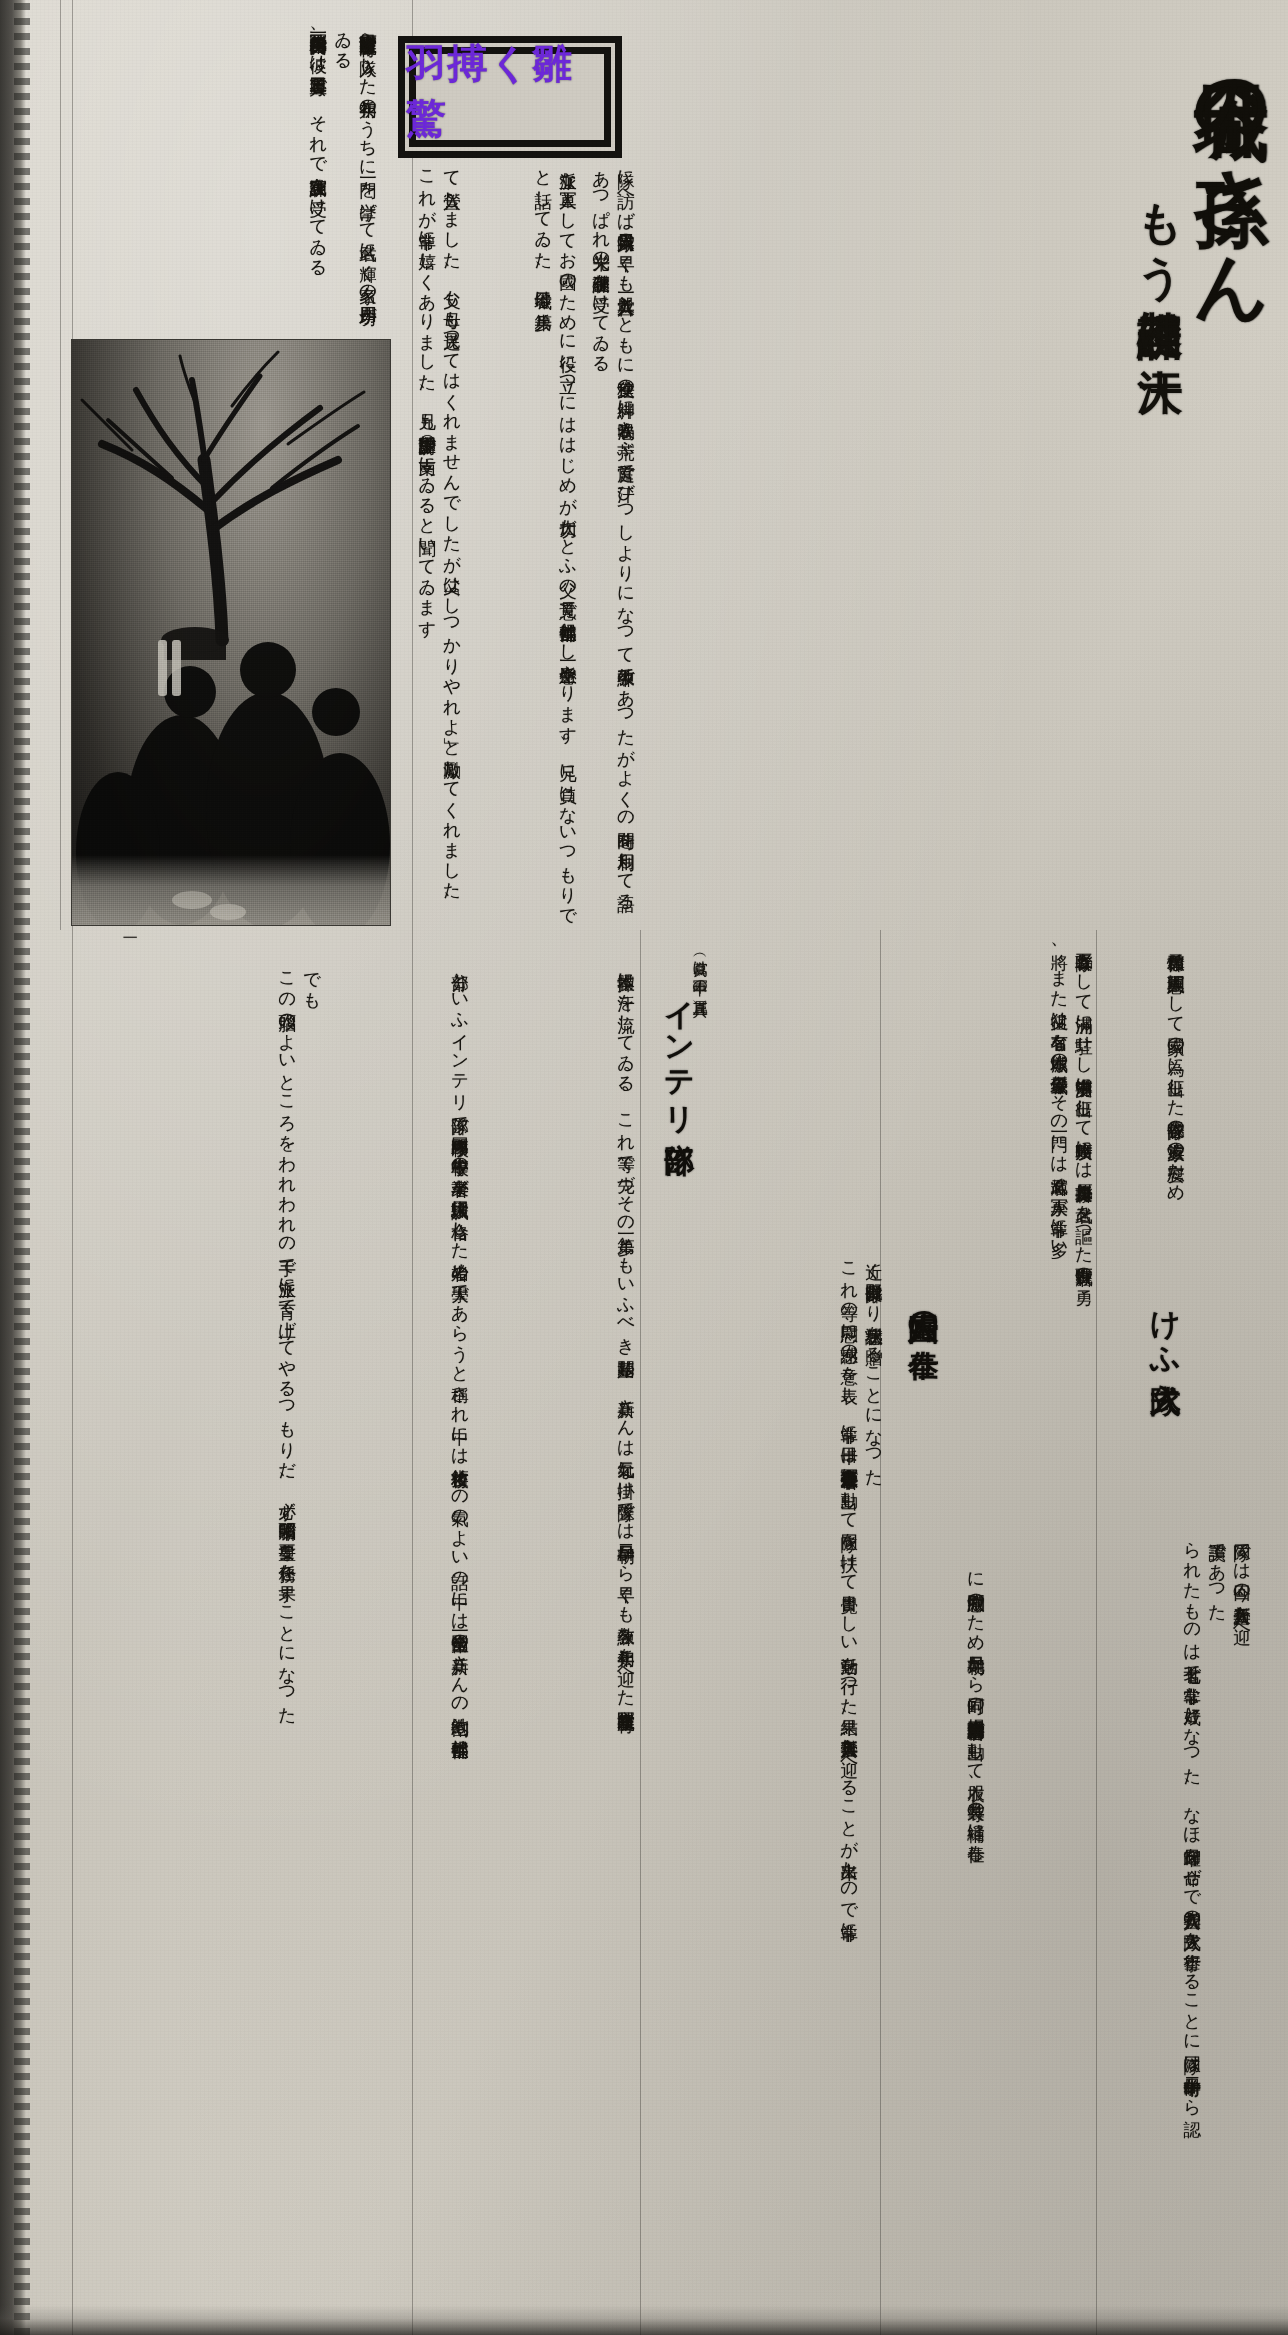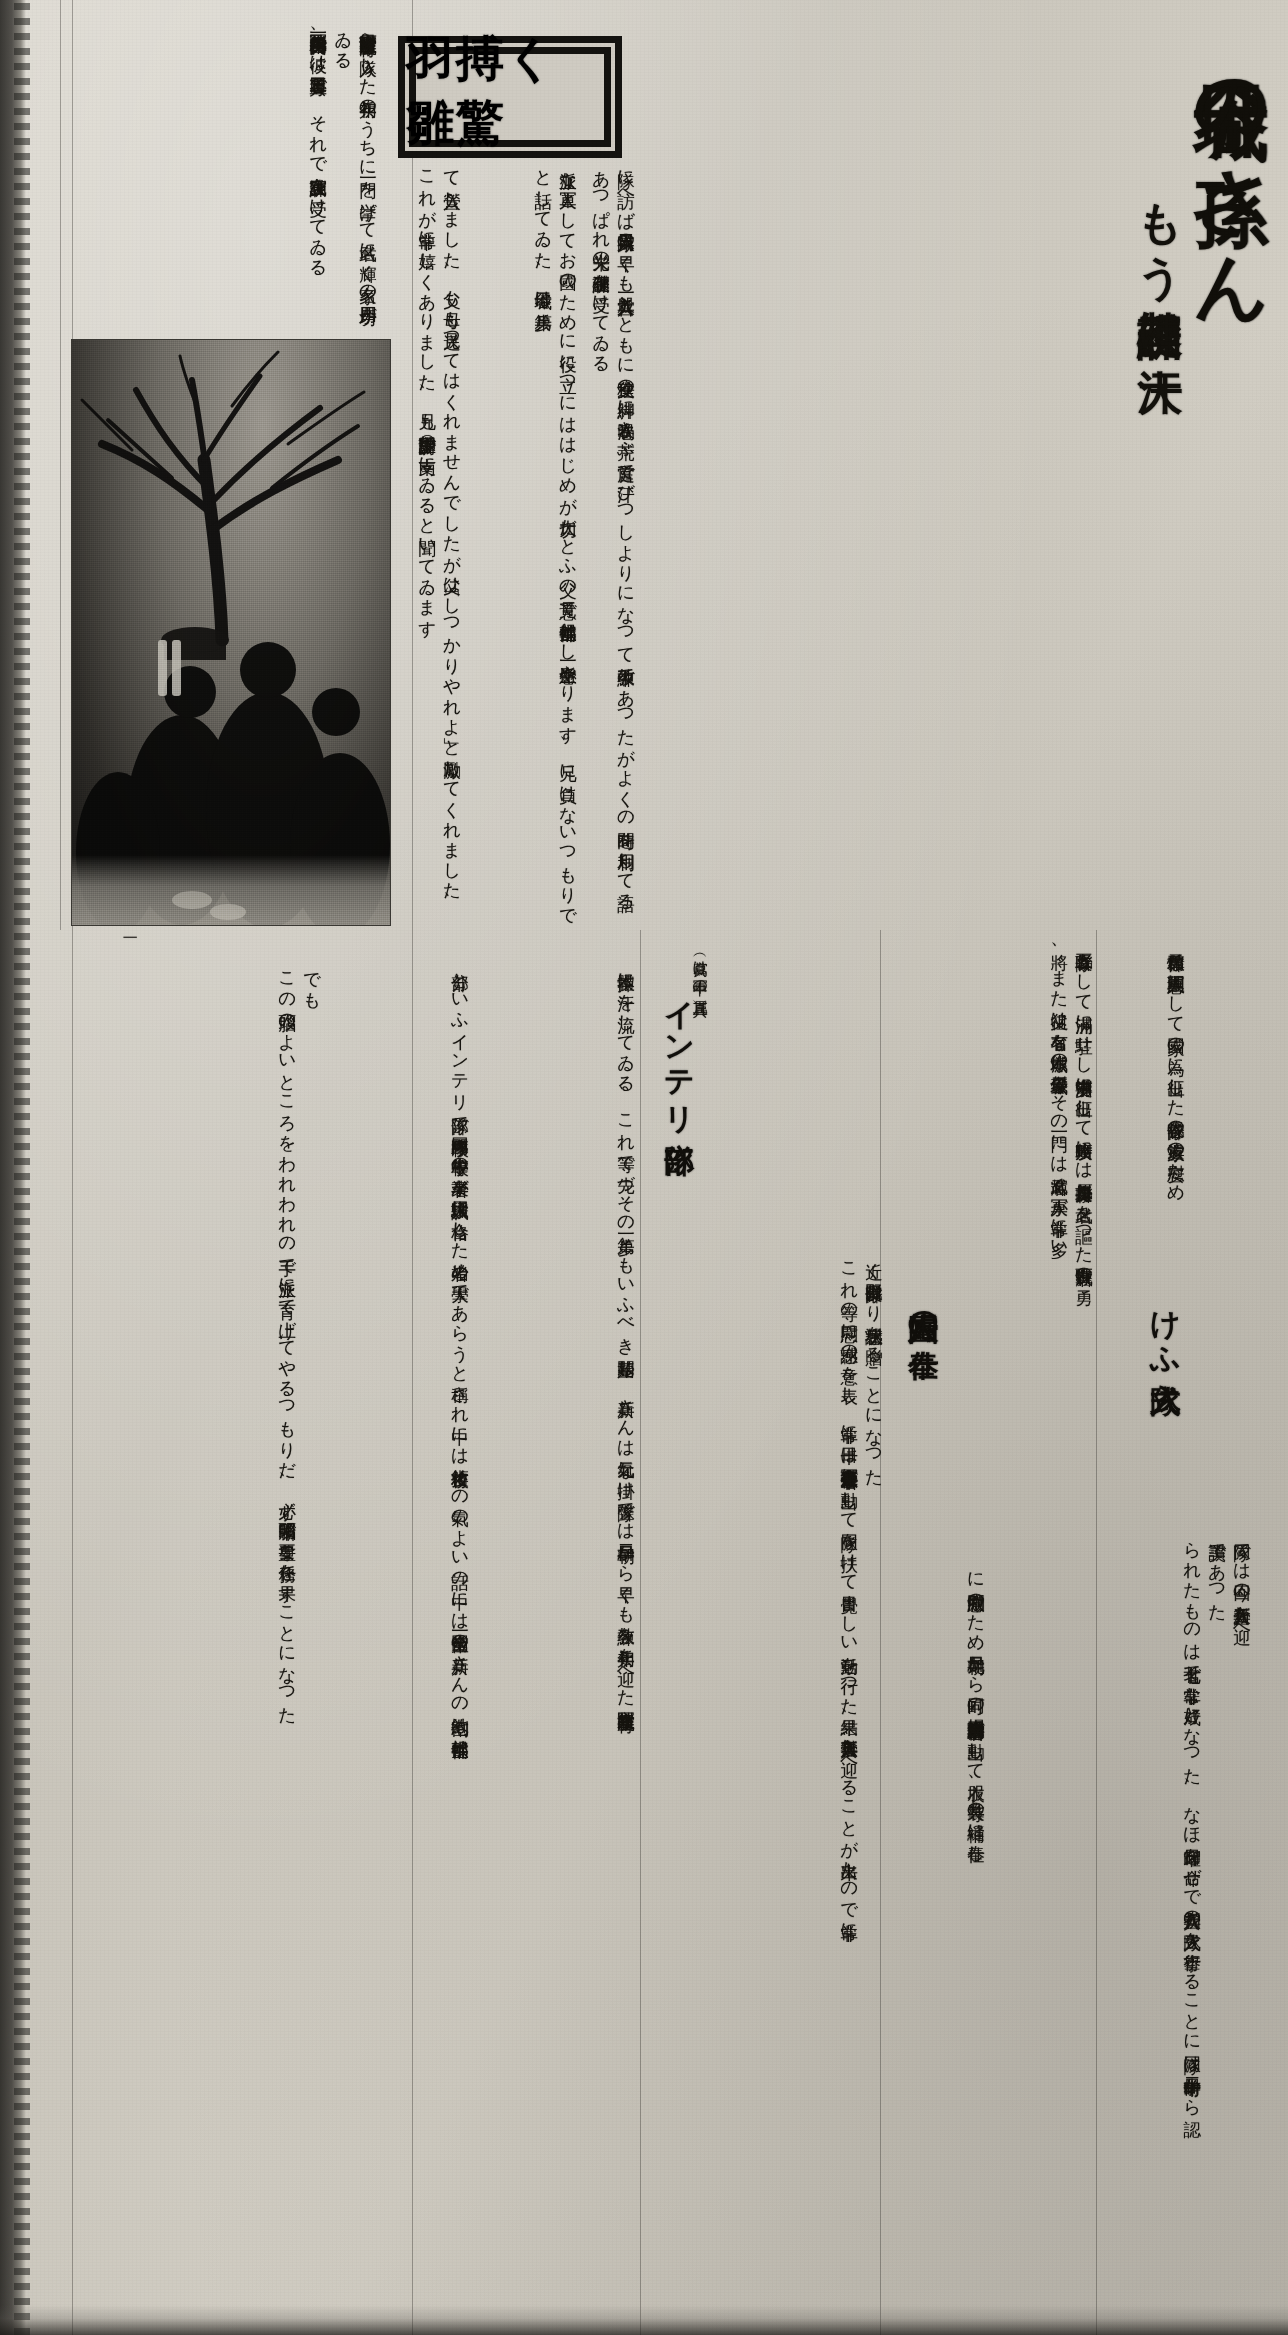--- a/index.html
+++ b/index.html
@@ -114,24 +114,24 @@
   #kicker {
     position: absolute;
     left: 406px;
     top: 52px;
     width: 194px;
     height: 78px;
     writing-mode: horizontal-tb;
     display: flex;
     align-items: center;
     justify-content: center;
-    font-size: 48px;
+    font-size: 40px;
     font-weight: 700;
     letter-spacing: .04em;
-    color: #000000;
+    color: #6d28d9;
     text-shadow: 0 0 2px rgba(0,0,0,.5);
   }
 
   
   #photo {
     position: absolute;
     left: 72px;
     top: 340px;
     width: 318px;
     height: 585px;

